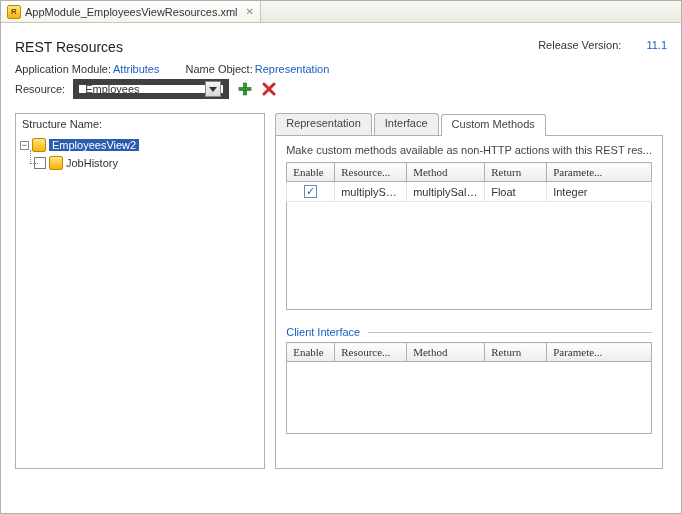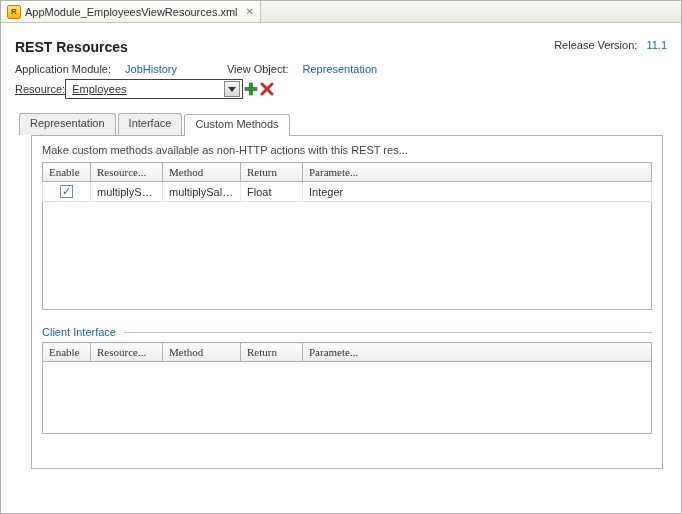--- a/index.html
+++ b/index.html
@@ -43,34 +43,34 @@
   
   .content {
     flex: 1; padding: 10px 14px 14px 14px;
     overflow: auto;
     position: relative;
   }
   .header-row {
     display: flex; justify-content: space-between; align-items: flex-start;
   }
   h1.title {
-    margin: 6px 0 4px 0; font-size: 14px; font-weight: bold; color: #222;
+    margin: 6px 0 4px 0; font-size: 14px; font-weight: normal; color: #222;
   }
   .rel-version { margin-top: 6px; font-size: 11px; }
-  .rel-version .val { color: #1a5fbf; margin-left: 6px; }
+  .rel-version .val { color: #1a5fbf; margin-left: 22px; }
   .desc { color: #555; margin: 2px 0 12px 0; }
-  .row { display: flex; align-items: center; gap: 14px; margin: 4px 0; }
+  .row { display: flex; align-items: center; gap: 2px; margin: 4px 0; }
   .label { color: #333; }
   .link { color: #1a5fbf; cursor: pointer; }
   .row-spacer { width: 22px; }
   
-  .resource-row { display: flex; align-items: center; margin-top: 0; text-decoration: underline; }
+  .resource-row { display: flex; align-items: center; gap: 8px; margin-top: 0; }
   .select {
-    width: 178px; height: 20px;
-    border: 1px solid #404040;
+    width: 156px; height: 20px;
+    border: 6px solid #404040;
     background: #fff;
     display: flex; align-items: center; justify-content: space-between;
     padding: 0 2px 0 6px;
     cursor: pointer;
   }
   .select .btn {
     width: 16px; height: 16px;
     background: linear-gradient(#f4f4f4, #d8d8d8);
     border: 1px solid #8a8a8a;
     display: flex; align-items: center; justify-content: center;
@@ -158,21 +158,20 @@
   .rtab.active {
     background: #fff;
     position: relative; top: 1px;
     font-weight: normal;
   }
   .rtab-content {
     border: 1px solid #b0b0b0;
     flex: 1;
     padding: 8px 10px 10px 10px;
     background: #fff;
-    margin-left: 12px;
   }
   .hint { color: #444; margin-bottom: 6px; white-space: nowrap; overflow: hidden; text-overflow: ellipsis; }
   .group {
     margin-top: 4px; margin-bottom: 16px;
   }
   .group-label {
     display: flex; align-items: center; gap: 8px;
     color: #1a5fbf; font-size: 11px;
     margin-bottom: 4px;
   }
@@ -226,23 +225,23 @@
       </div>
       <div class="rel-version">
         <span>Release Version:</span>
         <span class="val">11.1</span>
       </div>
     </div>
 
 
     <div class="row">
       <span class="label">Application Module:</span>
-      <span class="link">JobHistory</span>
+      <span class="link">Attributes</span>
       <span class="row-spacer"></span>
-      <span class="label">View Object:</span>
+      <span class="label">Name Object:</span>
       <span class="link">Representation</span>
     </div>
 
     <div class="resource-row">
       <span class="label">Resource:</span>
       <div class="select">
         <span>Employees</span>
         <span class="btn">
             <span class="chev-down"></span>
           </span>
@@ -255,20 +254,36 @@
       </span>
       <span class="icon-btn x">
         <svg viewBox="0 0 14 14">
           <path d="M2 2 L12 12 M12 2 L2 12" stroke="#cc2b2b" stroke-width="3" stroke-linecap="round"></path>
         </svg>
       </span>
     </div>
 
     <div class="panes">
 
+      <div class="left-pane">
+        <div class="pane-title">Structure Name:</div>
+        <div class="tree">
+          <div class="tree-row">
+            <span class="expander">−</span>
+            <span class="node-icon vo"></span>
+            <span class="sel">EmployeesView2</span>
+          </div>
+          <div class="tree-row indent1">
+            <span class="tree-lines"></span>
+            <span class="cb-mini"></span>
+            <span class="node-icon vo"></span>
+            <span>JobHistory</span>
+          </div>
+        </div>
+      </div>
 
       <div class="right-pane">
         <div class="rtabs">
           <div class="rtab">Representation</div>
           <div class="rtab">Interface</div>
           <div class="rtab active">Custom Methods</div>
         </div>
         <div class="rtab-content">
 
           <div class="hint">Make custom methods available as non-HTTP actions with this REST res...</div>

